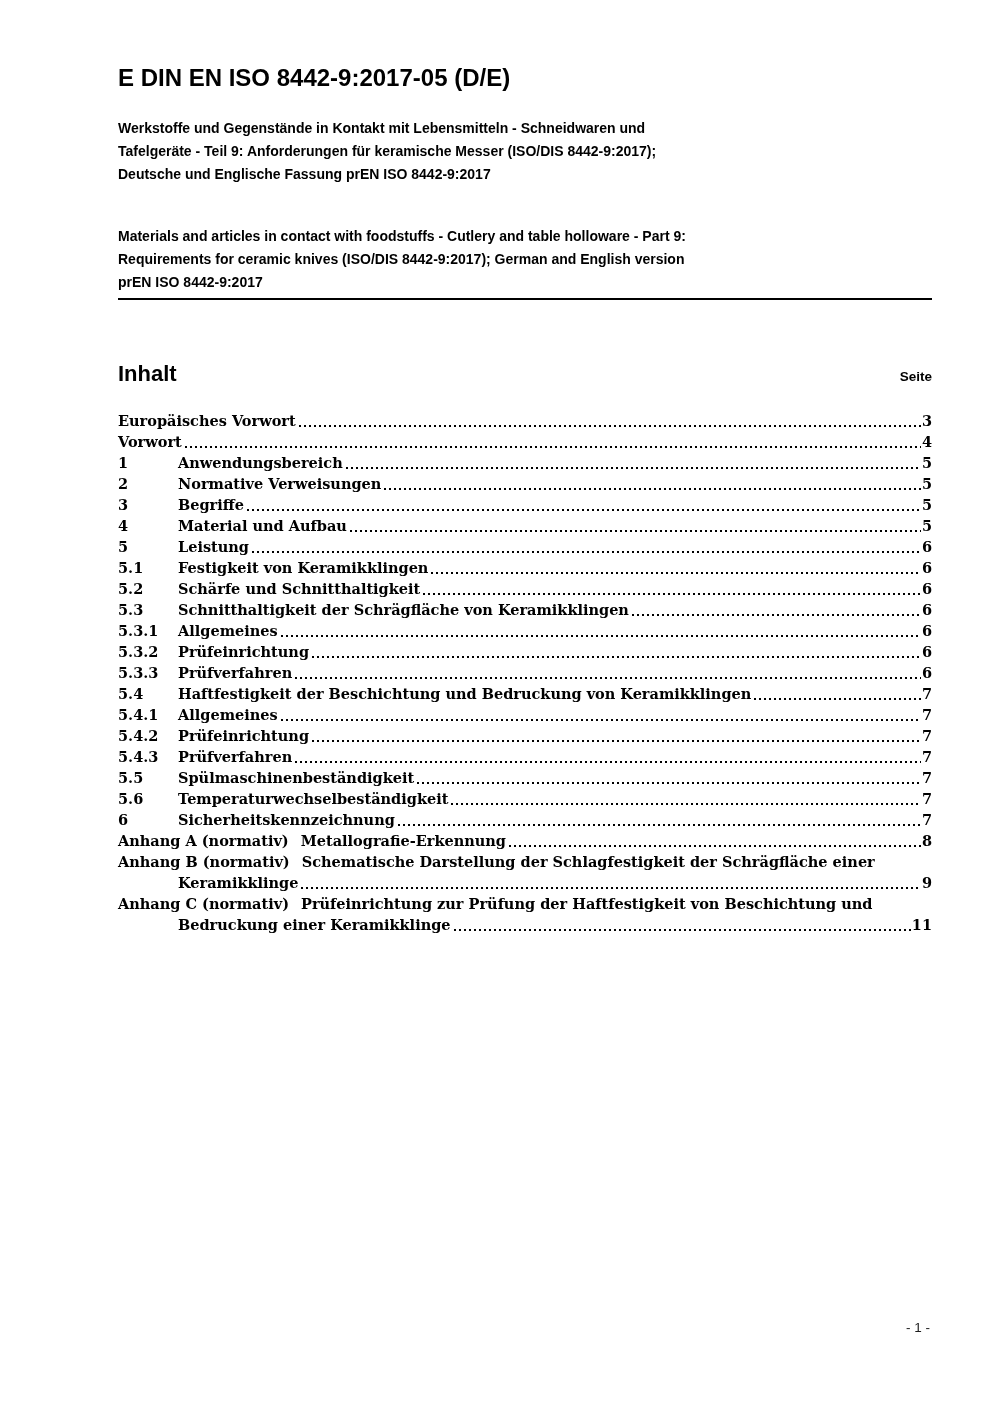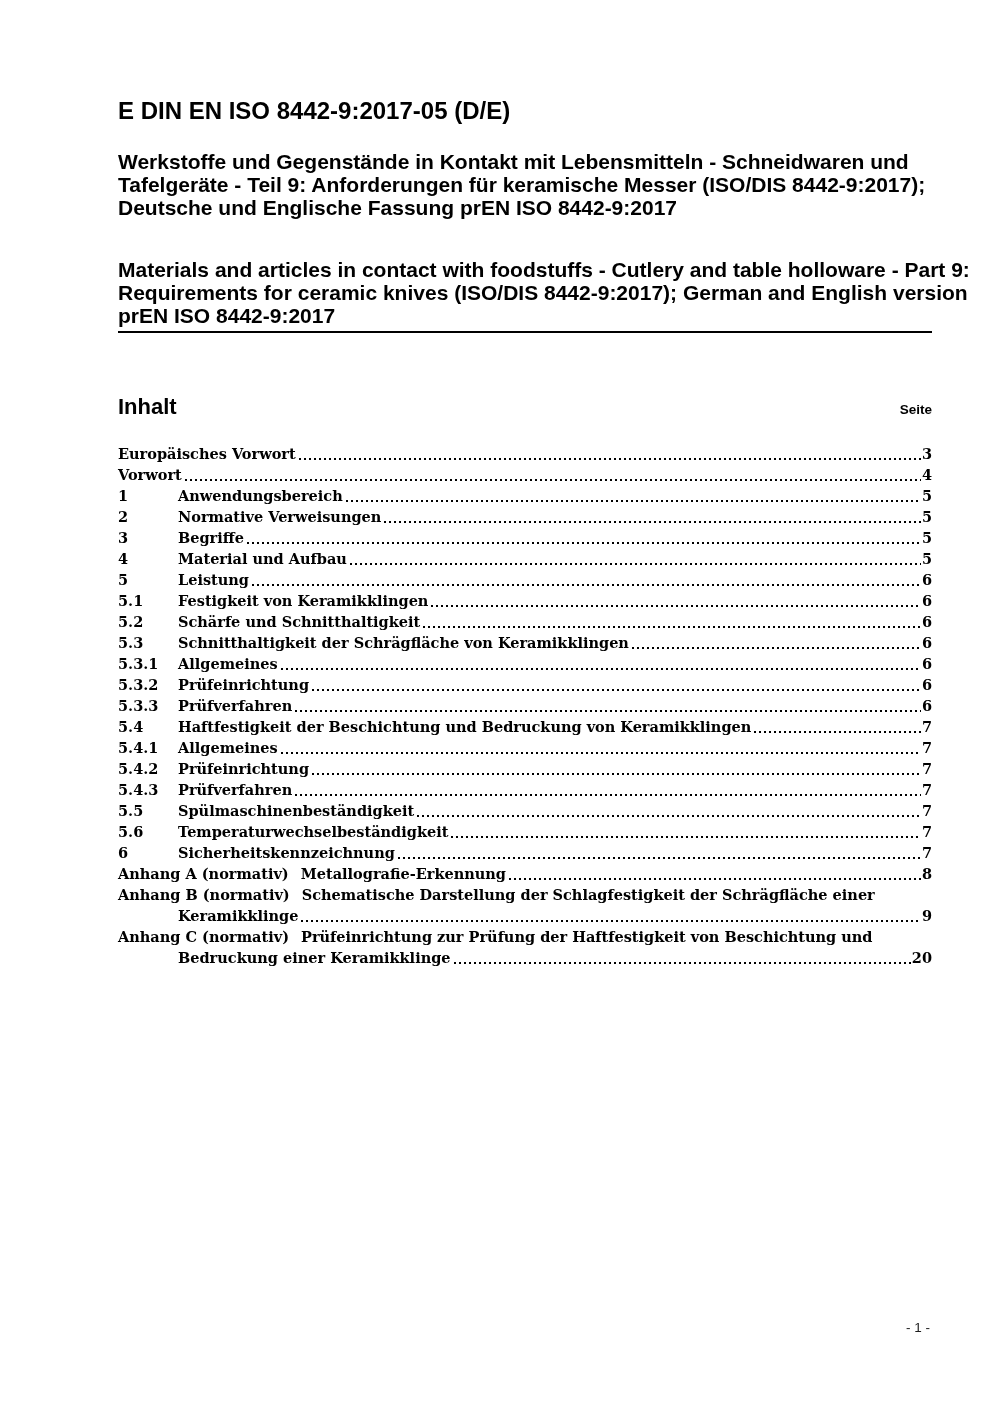--- a/index.html
+++ b/index.html
@@ -13,42 +13,42 @@
     overflow: hidden;
   }
   .page {
     position: relative;
     width: 992px;
     height: 1403px;
   }
   .content {
     margin-left: 118px;
     width: 814px;
-    padding-top: 96px;
+    padding-top: 63px;
   }
   .doc-title {
     font-family: "Liberation Sans", sans-serif;
     font-weight: 700;
     font-size: 24px;
     line-height: 30px;
     white-space: nowrap;
   }
   .pub-date {
     font-family: "Liberation Sans", sans-serif;
     font-weight: 400;
     font-size: 15.5px;
     line-height: 20px;
     white-space: nowrap;
   }
   .title-block { margin-top: 24px; }
   .title-block.en { margin-top: 39px; }
   .title-line {
     font-family: "Liberation Sans", sans-serif;
     font-weight: 700;
-    font-size: 21px;
+    font-size: 14px;
     line-height: 23px;
     white-space: nowrap;
   }
   .rule {
     margin-top: 4px;
     border-top: 2px solid #000;
     width: 100%;
     height: 0;
   }
   .toc-head {
@@ -282,20 +282,20 @@
           <span class="toc-page">9</span>
         </div>
         <div class="toc-row gap">
           <span class="toc-prefix">Anhang C (normativ)</span>
           <span class="toc-label">Prüfeinrichtung zur Prüfung der Haftfestigkeit von Beschichtung und</span>
         </div>
         <div class="toc-row">
           <span class="toc-indent"></span>
           <span class="toc-label">Bedruckung einer Keramikklinge</span>
           <span class="toc-leader"></span>
-          <span class="toc-page">20</span>
+          <span class="toc-page">11</span>
         </div>
       </nav>
 
   </div>
 
   <div class="footer-page-num">- 1 -</div>
 </div>
 
 </body></html>

